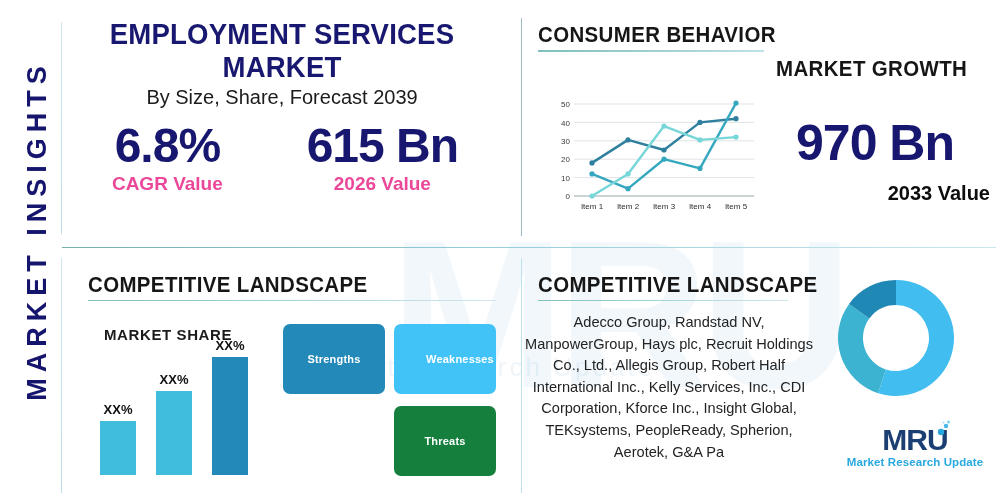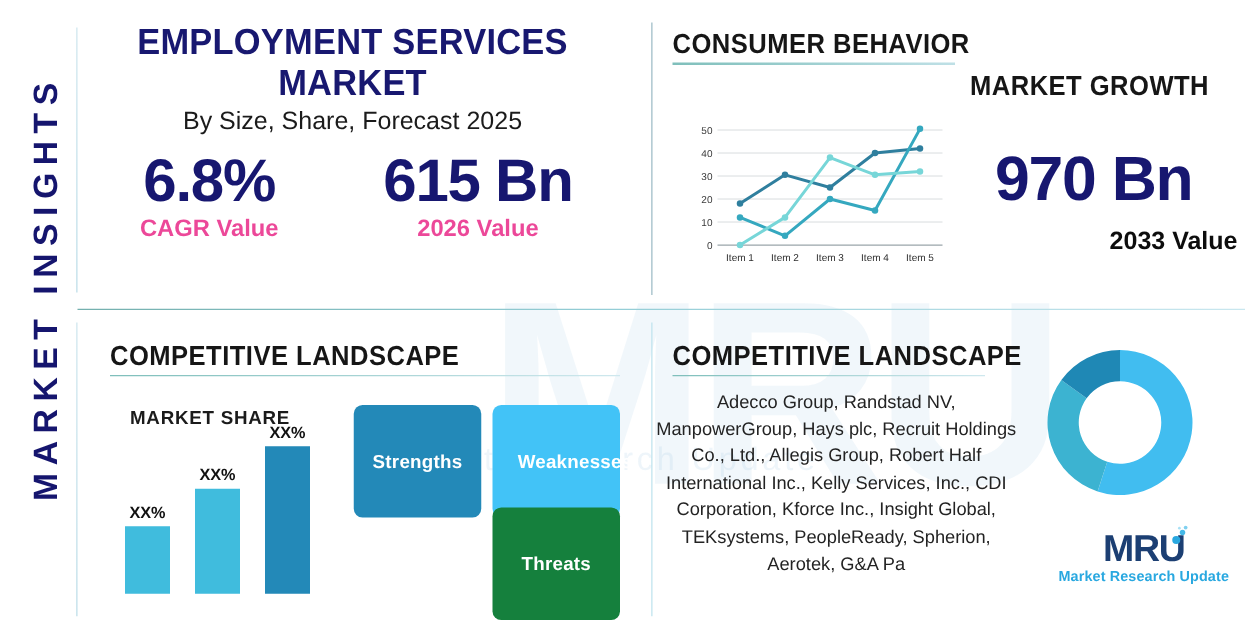--- a/index.html
+++ b/index.html
@@ -138,23 +138,23 @@
   .bars { position:absolute; left:100px; top:330px; width:155px; height:145px; }
   .bar-col {
     position:absolute; bottom:0; width:36px;
     display:flex; flex-direction:column; align-items:center;
   }
   .bar-pct { font-size:13px; font-weight:700; color:#111; margin-bottom:4px; }
   .bar-rect { width:36px; }
 
   .swot { position:absolute; left:283px; top:324px; width:213px; height:156px; }
   .swot-box {
-    position:absolute; width:102px; height:90px; border-radius:7px;
+    position:absolute; width:102px; height:70px; border-radius:7px;
     display:flex; align-items:center; justify-content:center;
-    color:#fff; font-size:15px; font-weight:600; letter-spacing:.2px;
+    color:#fff; font-size:11px; font-weight:600; letter-spacing:.2px;
   }
 
   
   .cl-head-r {
     position:absolute; left:538px; top:272px;
     font-size:22px; font-weight:700; letter-spacing:.4px; color:#161616;
     transform:scaleX(.93); transform-origin:left;
   }
   .cl-rule-r {
     position:absolute; left:538px; top:300px; width:250px; height:1px;
@@ -194,21 +194,21 @@
     <div class="rail-text">MARKET INSIGHTS</div>
   </div>
 
   <div class="v-div-top"></div>
   <div class="v-div-bot"></div>
   <div class="v-div-mid-top"></div>
   <div class="v-div-mid-bot"></div>
   <div class="h-div"></div>
 
   <div class="main-title">EMPLOYMENT SERVICES MARKET</div>
-  <div class="subtitle">By Size, Share, Forecast 2025</div>
+  <div class="subtitle">By Size, Share, Forecast 2039</div>
 
   <div class="stat-wrap">
     <div class="stat">
       <div class="stat-value">6.8%</div>
       <div class="stat-label">CAGR Value</div>
     </div>
     <div class="stat">
       <div class="stat-value">615 Bn</div>
       <div class="stat-label">2026 Value</div>
     </div>

